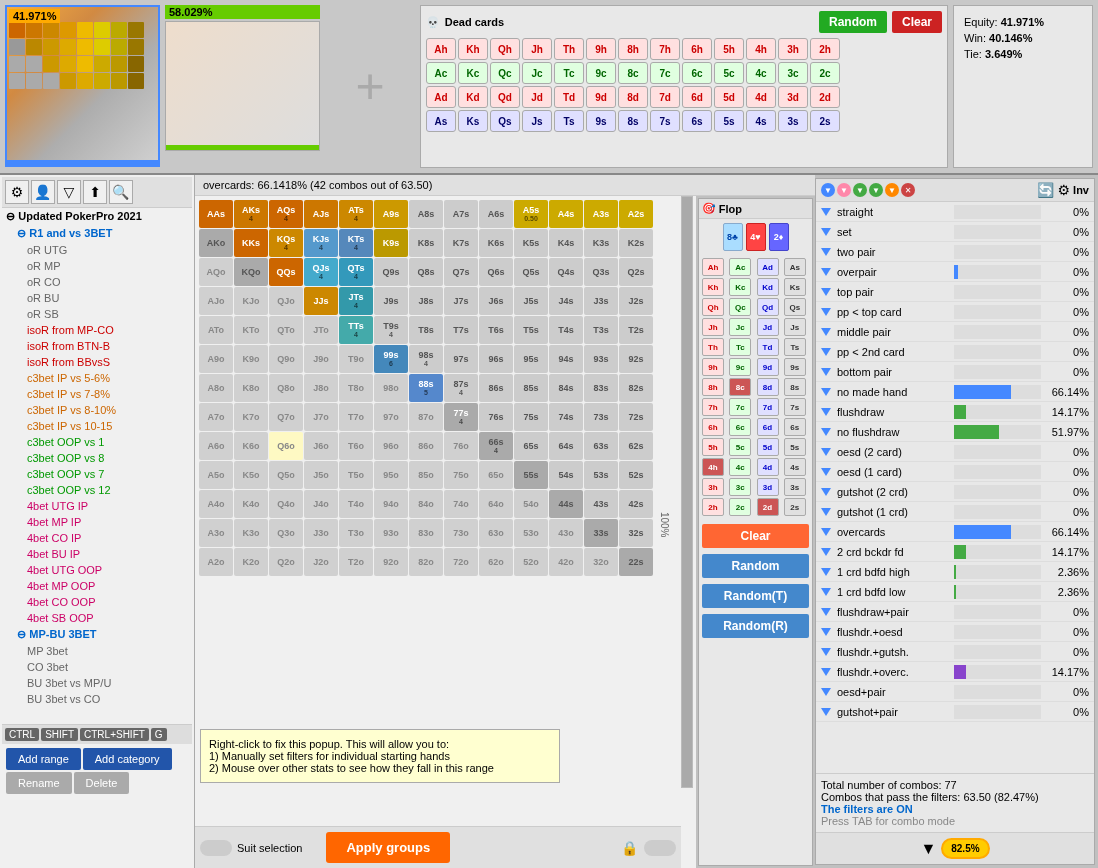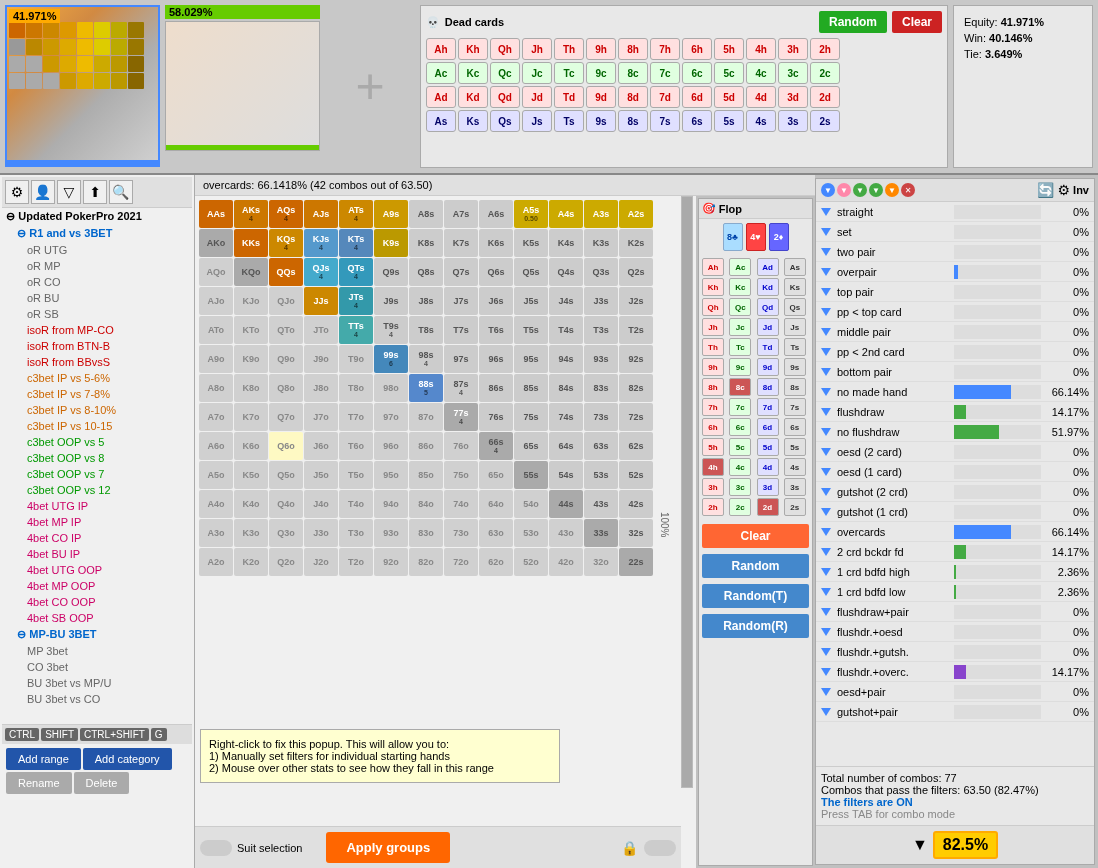--- a/index.html
+++ b/index.html
@@ -430,21 +430,21 @@
         <div class="tree-item" style="padding-left: 25px; color: rgb(102, 102, 102); font-weight: normal;">oR CO</div>
         <div class="tree-item" style="padding-left: 25px; color: rgb(102, 102, 102); font-weight: normal;">oR BU</div>
         <div class="tree-item" style="padding-left: 25px; color: rgb(102, 102, 102); font-weight: normal;">oR SB</div>
         <div class="tree-item" style="padding-left: 25px; color: rgb(204, 0, 0); font-weight: normal;">isoR from MP-CO</div>
         <div class="tree-item" style="padding-left: 25px; color: rgb(204, 0, 0); font-weight: normal;">isoR from BTN-B</div>
         <div class="tree-item" style="padding-left: 25px; color: rgb(204, 0, 0); font-weight: normal;">isoR from BBvsS</div>
         <div class="tree-item" style="padding-left: 25px; color: rgb(204, 102, 0); font-weight: normal;">c3bet IP vs 5-6%</div>
         <div class="tree-item" style="padding-left: 25px; color: rgb(204, 102, 0); font-weight: normal;">c3bet IP vs 7-8%</div>
         <div class="tree-item" style="padding-left: 25px; color: rgb(204, 102, 0); font-weight: normal;">c3bet IP vs 8-10%</div>
         <div class="tree-item" style="padding-left: 25px; color: rgb(204, 102, 0); font-weight: normal;">c3bet IP vs 10-15</div>
-        <div class="tree-item" style="padding-left: 25px; color: rgb(0, 153, 0); font-weight: normal;">c3bet OOP vs 5</div>
+        <div class="tree-item" style="padding-left: 25px; color: rgb(0, 153, 0); font-weight: normal;">c3bet OOP vs 1</div>
         <div class="tree-item" style="padding-left: 25px; color: rgb(0, 153, 0); font-weight: normal;">c3bet OOP vs 8</div>
         <div class="tree-item" style="padding-left: 25px; color: rgb(0, 153, 0); font-weight: normal;">c3bet OOP vs 7</div>
         <div class="tree-item" style="padding-left: 25px; color: rgb(0, 153, 0); font-weight: normal;">c3bet OOP vs 12</div>
         <div class="tree-item" style="padding-left: 25px; color: rgb(204, 0, 102); font-weight: normal;">4bet UTG IP</div>
         <div class="tree-item" style="padding-left: 25px; color: rgb(204, 0, 102); font-weight: normal;">4bet MP IP</div>
         <div class="tree-item" style="padding-left: 25px; color: rgb(204, 0, 102); font-weight: normal;">4bet CO IP</div>
         <div class="tree-item" style="padding-left: 25px; color: rgb(204, 0, 102); font-weight: normal;">4bet BU IP</div>
         <div class="tree-item" style="padding-left: 25px; color: rgb(204, 0, 102); font-weight: normal;">4bet UTG OOP</div>
         <div class="tree-item" style="padding-left: 25px; color: rgb(204, 0, 102); font-weight: normal;">4bet MP OOP</div>
         <div class="tree-item" style="padding-left: 25px; color: rgb(204, 0, 102); font-weight: normal;">4bet CO OOP</div>
@@ -1399,16 +1399,16 @@
 
     <div style="padding:5px;font-size:11px;border-top:1px solid #ccc;">
       <div>Total number of combos: 77</div>
       <div>Combos that pass the filters: 63.50 (82.47%)</div>
       <div><span style="color:#0066cc;font-weight:bold;">The filters are ON</span></div>
       <div style="color:#888;">Press TAB for combo mode</div>
     </div>
 
     <div style="display:flex;align-items:center;gap:5px;padding:5px;background:#e0e0e0;border-top:1px solid #ccc;justify-content:center;">
       <span style="font-size:16px;">▼</span>
-      <span style="background:#ffcc00;border:2px solid #ffaa00;padding:3px 8px;font-weight:bold;font-size:16px;border-radius:3px;">82.5%</span>
+      <span style="background:#ffcc00;border:2px solid #ffaa00;padding:3px 8px;font-weight:bold;font-size:10px;border-radius:12px;">82.5%</span>
     </div>
   </div>
 </div>
 
 </body></html>

